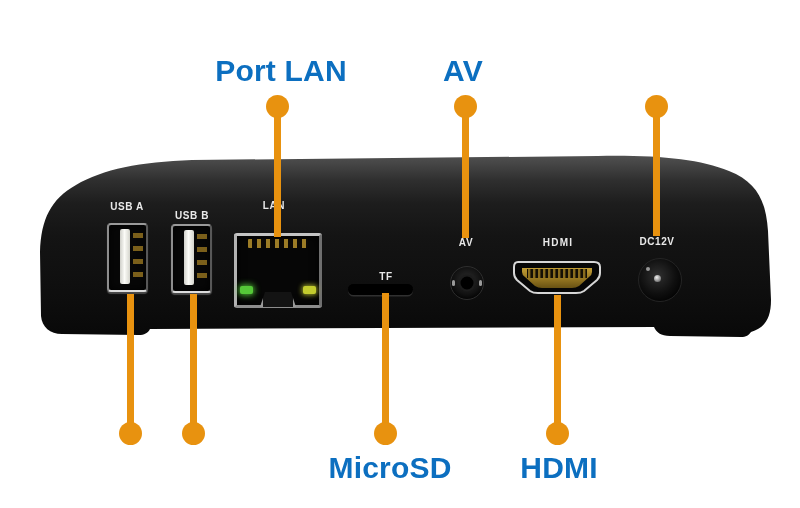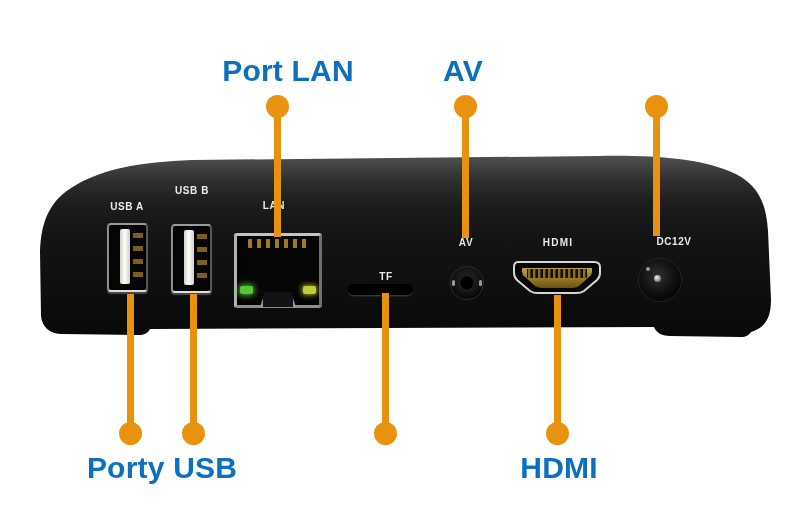--- a/index.html
+++ b/index.html
@@ -135,48 +135,48 @@
       <div class="av-glint r"></div>
       <div class="av-hole"></div>
     </div>
 
     <div class="dc-jack">
       <div class="dc-glint"></div>
       <div class="dc-pin"></div>
     </div>
 
     <div class="port-label" style="left:127px;top:201px;">USB A</div>
-    <div class="port-label" style="left:192px;top:185px;">USB B</div>
+    <div class="port-label" style="left:192px;top:210px;">USB B</div>
     <div class="port-label" style="left:274px;top:200px;">LAN</div>
     <div class="port-label" style="left:386px;top:271px;">TF</div>
     <div class="port-label" style="left:466px;top:237px;">AV</div>
     <div class="port-label" style="left:558px;top:237px;letter-spacing:1.2px;">HDMI</div>
-    <div class="port-label" style="left:674px;top:236px;">DC12V</div>
+    <div class="port-label" style="left:657px;top:236px;">DC12V</div>
   </div>
 
   <div class="callout-layer">
 
-    <div class="c-label" style="left:288px;top:56px;">Port LAN</div>
+    <div class="c-label" style="left:281px;top:56px;">Port LAN</div>
     <div class="c-line" style="left:274px;top:106px;height:131px;"></div>
     <div class="c-dot" style="left:266px;top:95px;"></div>
 
     <div class="c-label" style="left:463px;top:56px;">AV</div>
     <div class="c-line" style="left:462px;top:106px;height:132px;"></div>
     <div class="c-dot" style="left:454px;top:95px;"></div>
 
     <div class="c-line" style="left:653px;top:106px;height:130px;"></div>
     <div class="c-dot" style="left:645px;top:95px;"></div>
 
     <div class="c-line" style="left:127px;top:294px;height:139px;"></div>
     <div class="c-line" style="left:190px;top:294px;height:139px;"></div>
     <div class="c-dot" style="left:119px;top:422px;"></div>
     <div class="c-dot" style="left:182px;top:422px;"></div>
-    <div class="c-label" style="left:162px;top:453px;">Porty USB</div>
 
     <div class="c-line" style="left:382px;top:293px;height:140px;"></div>
     <div class="c-dot" style="left:374px;top:422px;"></div>
+    <div class="c-label" style="left:390px;top:453px;">MicroSD</div>
 
     <div class="c-line" style="left:554px;top:295px;height:138px;"></div>
     <div class="c-dot" style="left:546px;top:422px;"></div>
     <div class="c-label" style="left:559px;top:453px;">HDMI</div>
   </div>
 
 </div>
 
 </body></html>

